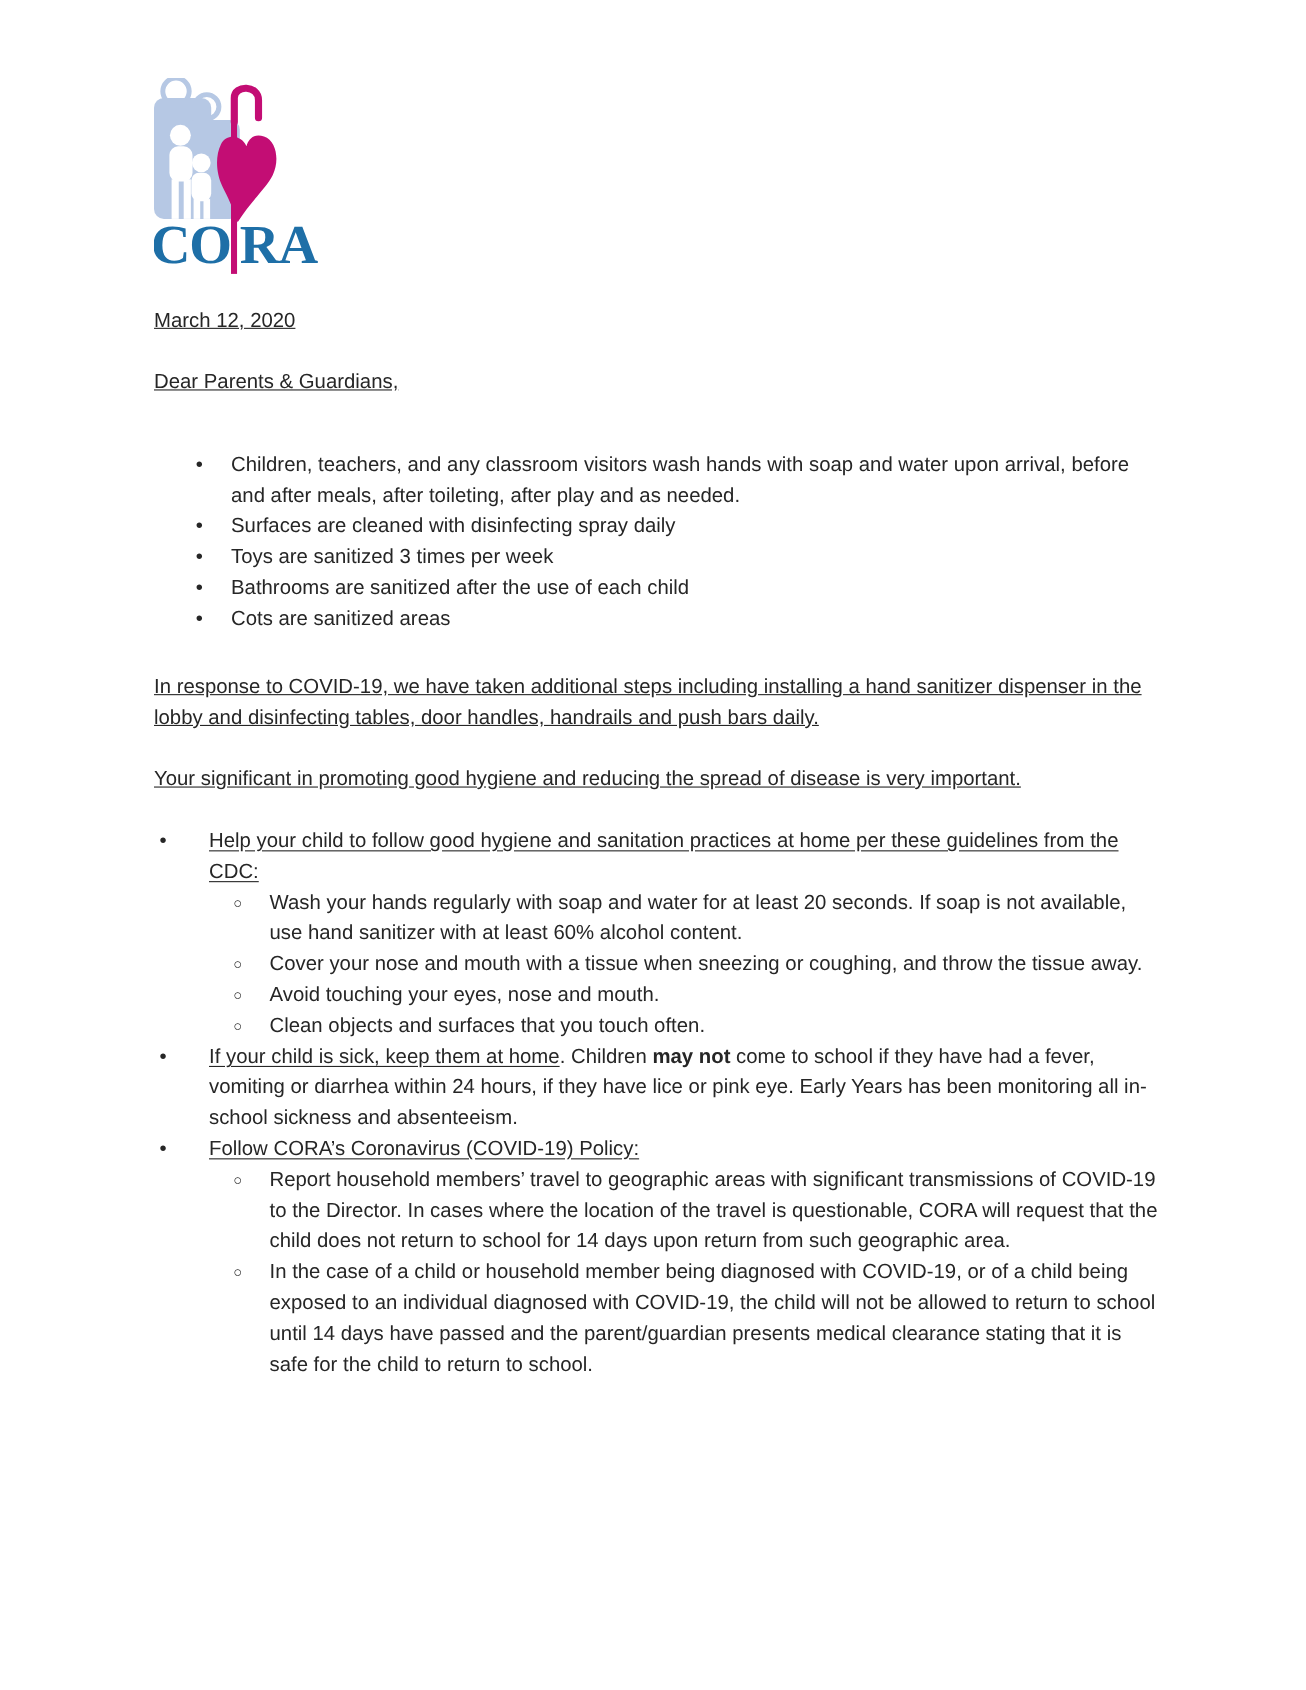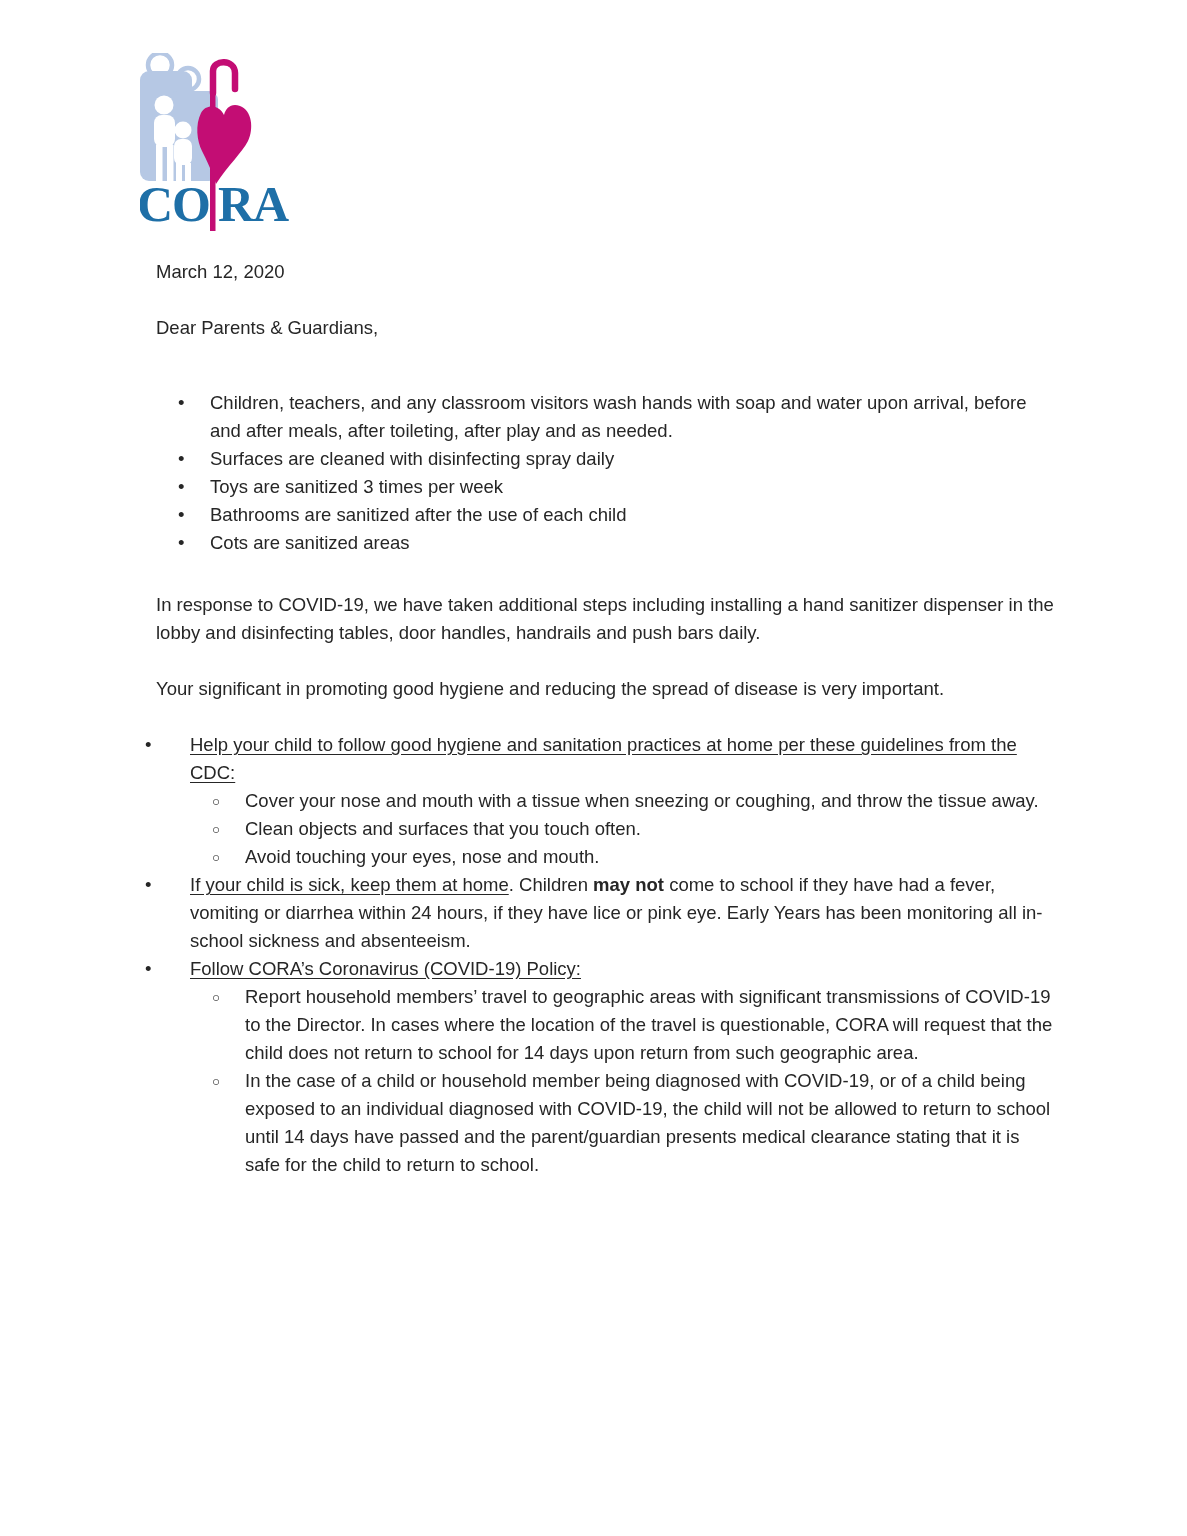--- a/index.html
+++ b/index.html
@@ -8,28 +8,29 @@
     width: 1187px;
     height: 1536px;
     background: #ffffff;
     font-family: "Liberation Sans", sans-serif;
     color: #262626;
     overflow: hidden;
   }
   .content {
     position: absolute;
     left: 140px;
-    top: 53px;
+    top: 71px;
     width: 918px;
   }
   .logo-block { margin-bottom: 16px; }
   .letter p {
-    margin: 0 0 28px 16px;
+    margin: 0 0 28px 0;
     font-size: 18.5px;
     line-height: 28px;
+    text-decoration: underline;
   }
   ul { list-style: none; margin: 0; padding: 0; }
   li {
     position: relative;
     font-size: 18.5px;
     line-height: 28px;
   }
   ul.steps { padding-left: 70px; margin-bottom: 34px; margin-top: 47px; }
   ul.steps > li::before {
     content: "\2022";
@@ -110,23 +111,24 @@
     </ul>
 
     <p>In response to COVID-19, we have taken additional steps including installing a hand sanitizer dispenser in the lobby and disinfecting tables, door handles, handrails and push bars daily.</p>
 
     <p class="pad-last">Your significant in promoting good hygiene and reducing the spread of disease is very important.</p>
 
     <ul class="guide">
       <li>
         <span class="u">Help your child to follow good hygiene and sanitation practices at home per these guidelines from the CDC:</span>
         <ul class="sub">
+          <li>Wash your hands regularly with soap and water for at least 20 seconds. If soap is not available, use hand sanitizer with at least 60% alcohol content.</li>
           <li>Cover your nose and mouth with a tissue when sneezing or coughing, and throw the tissue away.</li>
+          <li>Avoid touching your eyes, nose and mouth.</li>
           <li>Clean objects and surfaces that you touch often.</li>
-          <li>Avoid touching your eyes, nose and mouth.</li>
         </ul>
       </li>
       <li>
         <span class="u">If your child is sick, keep them at home</span><span>. Children </span><b>may not</b><span> come to school if they have had a fever, vomiting or diarrhea within 24 hours, if they have lice or pink eye. Early Years has been monitoring all in-school sickness and absenteeism.</span>
       </li>
       <li>
         <span class="u">Follow CORA’s Coronavirus (COVID-19) Policy:</span>
         <ul class="sub">
           <li>Report household members’ travel to geographic areas with significant transmissions of COVID-19 to the Director.  In cases where the location of the travel is questionable, CORA will request that the child does not return to school for 14 days upon return from such geographic area.</li>
           <li>In the case of a child or household member being diagnosed with COVID-19, or of a child being exposed to an individual diagnosed with COVID-19, the child will not be allowed to return to school until 14 days have passed and the parent/guardian presents medical clearance stating that it is safe for the child to return to school.</li>

